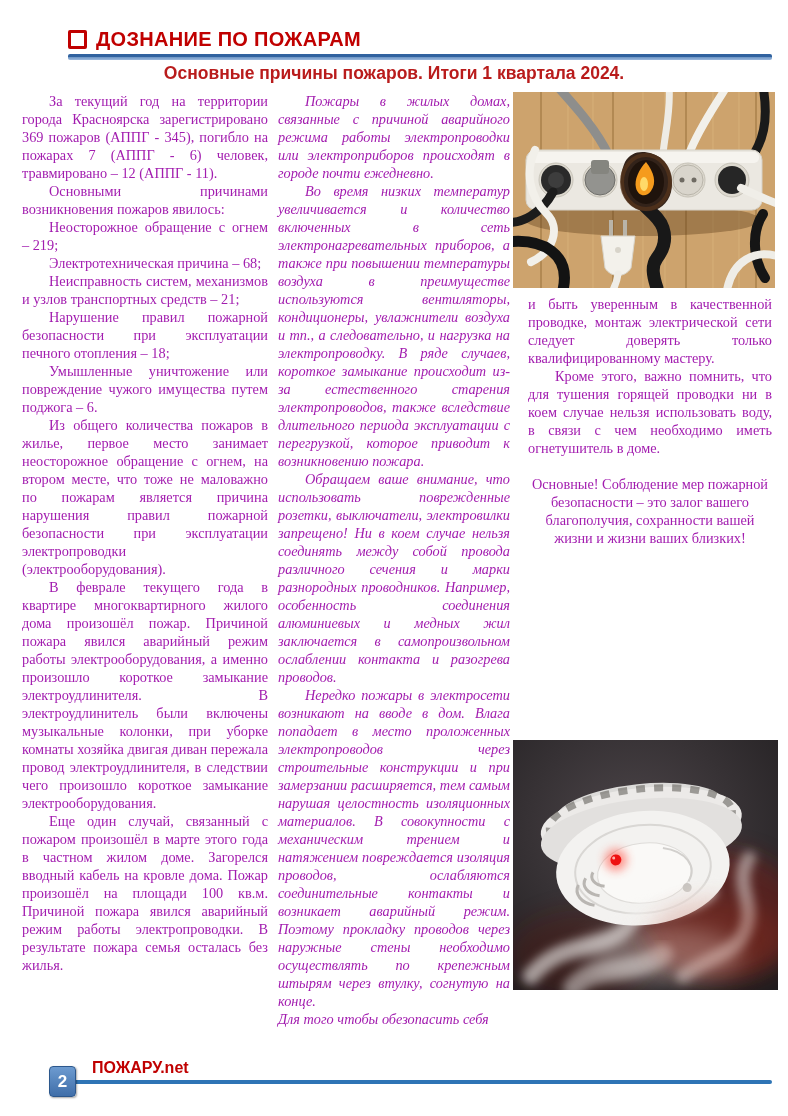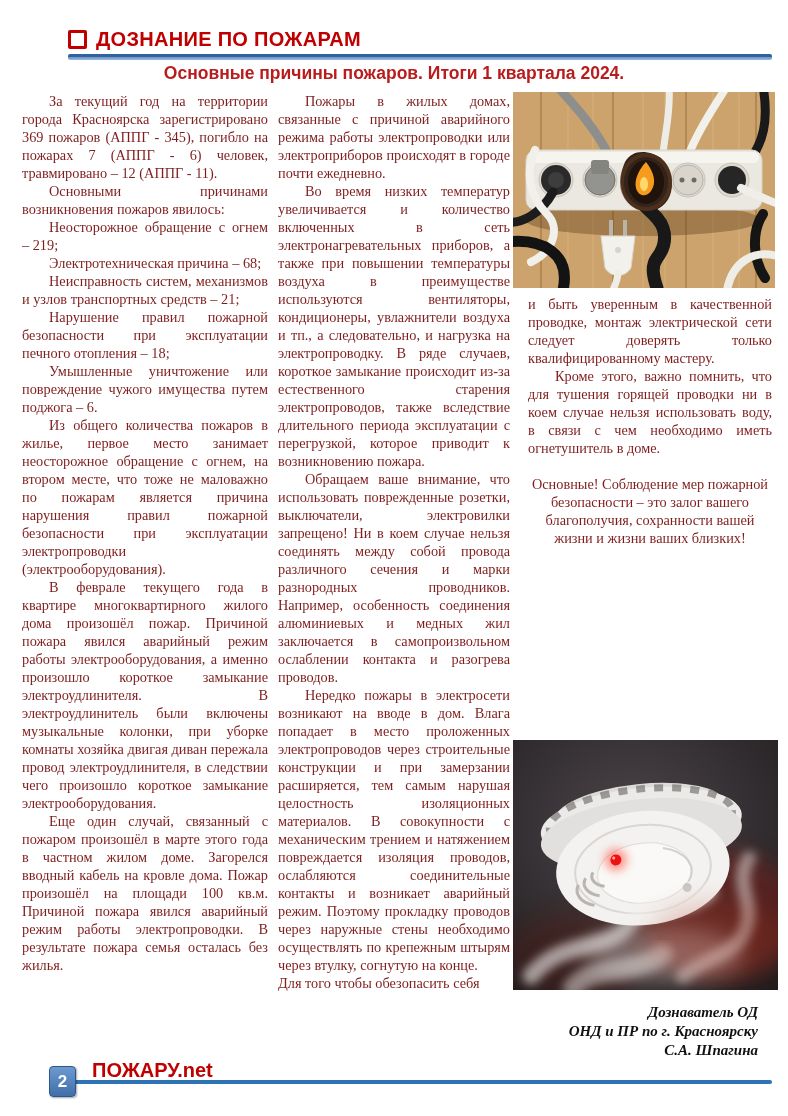--- a/index.html
+++ b/index.html
@@ -13,47 +13,47 @@
   .header-title{font-family:"Liberation Sans",sans-serif;font-weight:bold;font-size:20px;
                 color:#C00000;letter-spacing:.3px;white-space:nowrap;}
   .header-rule{position:absolute;top:54px;left:68px;width:704px;height:6px;border-radius:2px;
                background:linear-gradient(to bottom,#30629f 0%,#30629f 55%,#6f97c6 55%,#9db9dd 100%);}
 
   
   .subtitle{position:absolute;top:63px;left:0;width:100%;text-align:center;
             font-family:"Liberation Sans",sans-serif;font-weight:bold;font-size:17.5px;color:#b91c1c;}
 
   
-  .col{position:absolute;top:92px;font-size:14.3px;line-height:18px;color:#7f1d1d;
+  .col{position:absolute;top:92px;font-size:14.3px;line-height:18px;color:#a21caf;
        text-align:justify;}
   .col p{margin:0;text-indent:27px;}
   .col p.ni{text-indent:0;}
   #col1{left:22px;width:246px;}
-  #col2{left:278px;width:232px;}
+  #col2{left:278px;width:232px;font-style:italic;}
   #col3{left:528px;top:295px;width:244px;}
   .center-note{text-align:center;text-indent:0 !important;margin-top:18px !important;}
 
   
   .photo{position:absolute;display:block;}
   #photo-strip{left:513px;top:92px;width:262px;height:196px;}
   #photo-detector{left:513px;top:740px;width:265px;height:250px;}
 
   
   .signature{position:absolute;left:528px;top:1003px;width:230px;text-align:right;
              font-weight:bold;font-style:italic;font-size:15px;line-height:19px;color:#111;}
 
   
   .footer-line{position:absolute;left:60px;top:1080px;width:712px;height:4px;
                background:#2E74B5;border-radius:2px;}
   .page-badge{position:absolute;left:49px;top:1066px;width:25px;height:29px;
               background:linear-gradient(#6d9bd0,#3f6ea9);border:1px solid #2c578c;border-radius:4px;
               color:#fff;font-family:"Liberation Sans",sans-serif;font-weight:bold;font-size:17px;
               display:flex;align-items:center;justify-content:center;box-shadow:1px 1px 2px rgba(0,0,0,.35);}
   .brand{position:absolute;left:92px;top:1059px;font-family:"Liberation Sans",sans-serif;
-         font-weight:bold;font-size:20px;color:#C00000;}
+         font-weight:bold;font-size:16px;color:#C00000;}
 </style>
 </head>
 <body>
 
 <div class="page">
 
   <div class="header-row">
     <span class="bullet"></span>
     <span class="header-title">ДОЗНАНИЕ ПО ПОЖАРАМ</span>
   </div>
@@ -186,23 +186,18 @@
     </g>
     <g fill="none" stroke-linecap="round">
       <path d="M18,236 C52,196 96,214 118,182 C134,158 170,176 196,152" stroke="#f3f1ef" stroke-width="17" opacity=".6" filter="url(#b1)"></path>
       <path d="M236,118 C218,146 248,166 228,198 C216,216 188,220 170,236" stroke="#efedeb" stroke-width="14" opacity=".5" filter="url(#b1)"></path>
       <path d="M60,248 C80,224 120,236 150,214" stroke="#e9e6e4" stroke-width="20" opacity=".5" filter="url(#b1)"></path>
     </g>
     <ellipse cx="150" cy="215" rx="80" ry="28" fill="#efedeb" opacity=".35" filter="url(#b2)"></ellipse>
     <ellipse cx="205" cy="200" rx="70" ry="40" fill="#b23a22" opacity=".22" filter="url(#b2)"></ellipse>
   </svg>
 
-  <div class="signature">
-    <div>Дознаватель ОД</div>
-    <div>ОНД и ПР по г. Красноярску</div>
-    <div>С.А. Шпагина</div>
-  </div>
 
   <div class="footer-line"></div>
   <div class="page-badge">2</div>
   <div class="brand">ПОЖАРУ.net</div>
 
 </div>
 
 </body></html>

